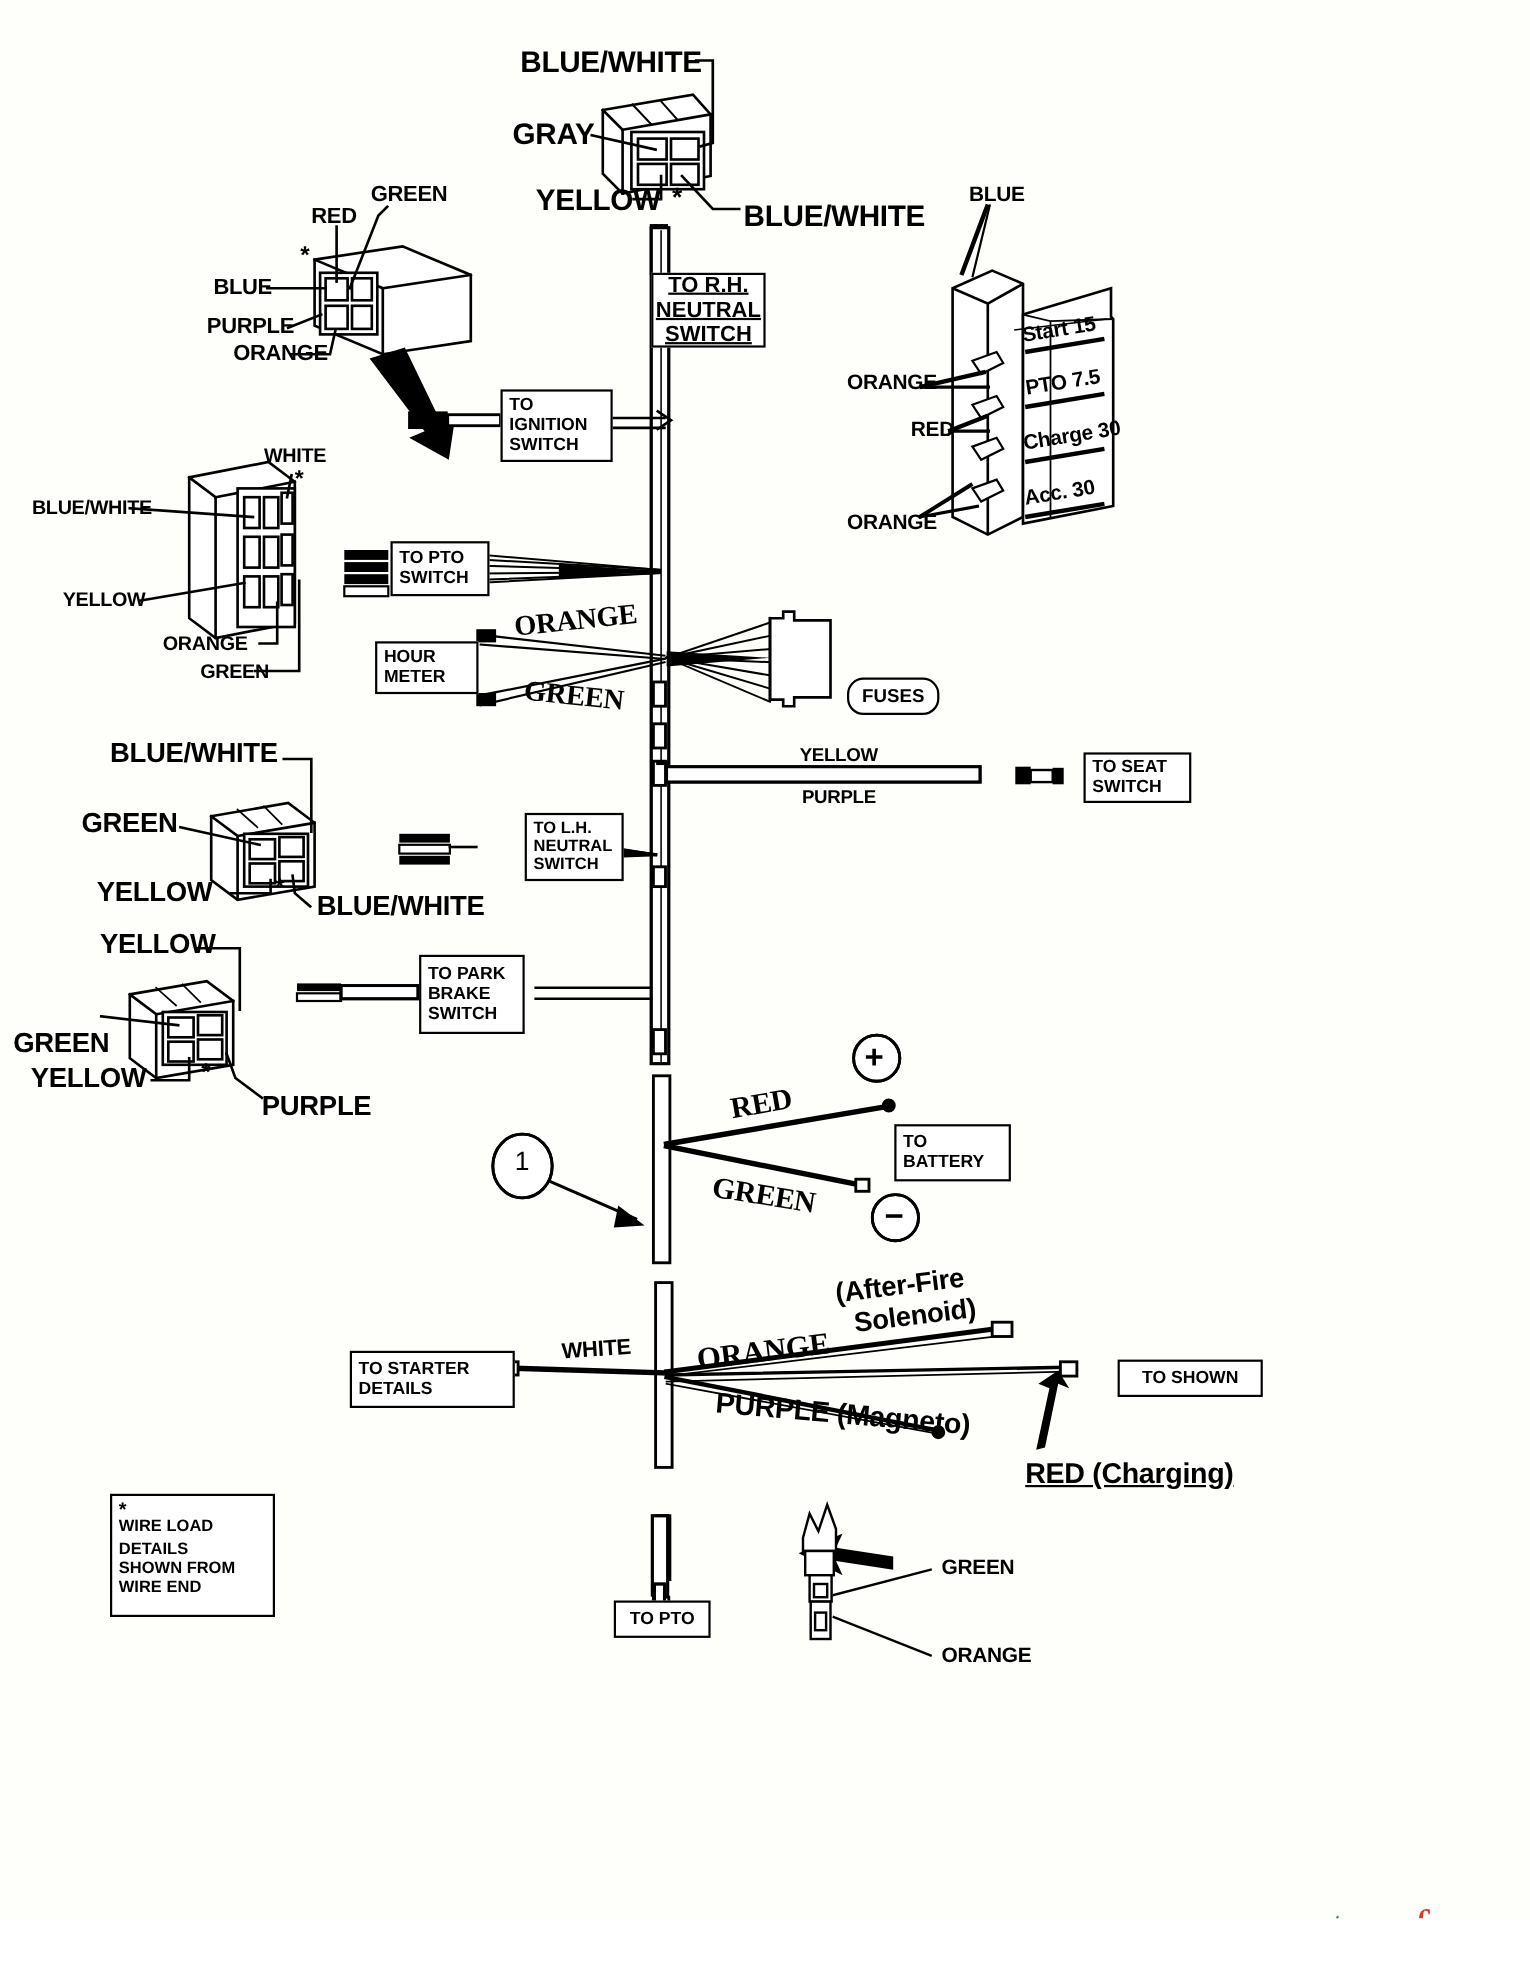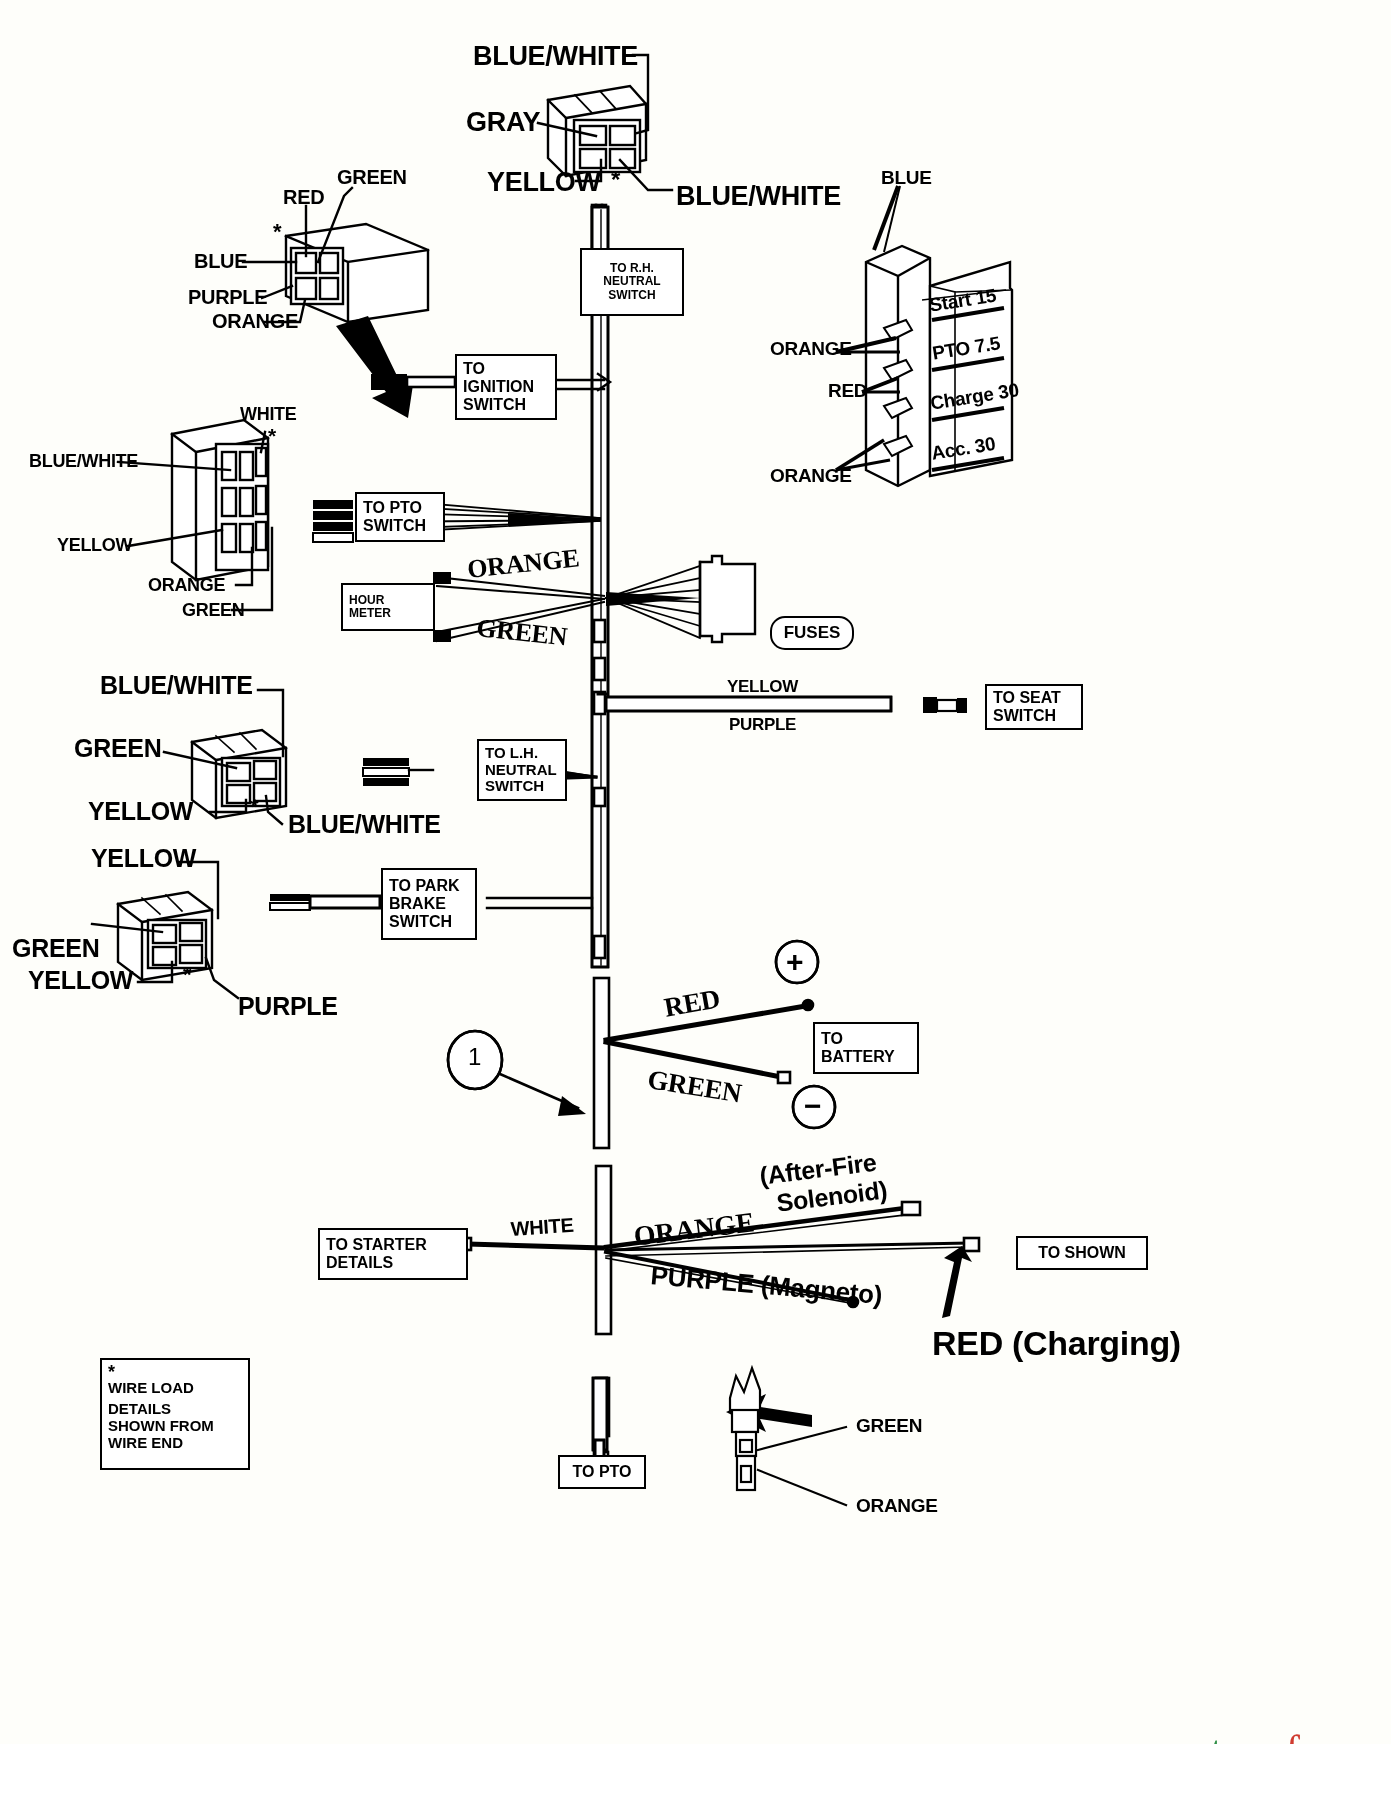--- a/index.html
+++ b/index.html
@@ -399,43 +399,43 @@
   <div class="lbl" style="left:786px;top:946px;font-size:30px;">+</div>
   <div class="lbl" style="left:804px;top:1090px;font-size:30px;">−</div>
 
   <div class="lbl" style="left:468px;top:1044px;font-size:24px;font-weight:normal;">1</div>
 
   <div class="lbl" style="left:510px;top:1219px;font-size:20px;transform:rotate(-4deg);transform-origin:left top;">WHITE</div>
   <div class="lbl" style="left:632px;top:1222px;font-size:28px;font-family:'Liberation Serif',serif;transform:rotate(-7deg);transform-origin:left top;">ORANGE</div>
   <div class="lbl" style="left:758px;top:1163px;font-size:25px;transform:rotate(-7deg);transform-origin:left top;">(After-Fire</div>
   <div class="lbl" style="left:775px;top:1190px;font-size:25px;transform:rotate(-7deg);transform-origin:left top;">Solenoid)</div>
   <div class="lbl" style="left:652px;top:1262px;font-size:26px;transform:rotate(5deg);transform-origin:left top;">PURPLE (Magneto)</div>
-  <div class="lbl" style="left:932px;top:1326px;font-size:34px;">RED (Charging)</div>
+  <div class="lbl" style="left:932px;top:1326px;font-size:26px;text-decoration:underline;">RED (Charging)</div>
 
   <div class="lbl" style="left:856px;top:1416px;font-size:19px;">GREEN</div>
   <div class="lbl" style="left:856px;top:1496px;font-size:19px;">ORANGE</div>
 
-  <div class="box" style="left:580px;top:248px;width:100px;height:64px;font-size:12px;">
+  <div class="box" style="left:592px;top:248px;width:100px;height:64px;font-size:20px;text-decoration:underline;">
     <span>TO R.H.</span>
     <span>NEUTRAL</span>
     <span>SWITCH</span>
   </div>
 
   <div class="box left" style="left:455px;top:354px;width:92px;height:62px;font-size:16px;">
     <span>TO</span>
     <span>IGNITION</span>
     <span>SWITCH</span>
   </div>
 
   <div class="box left" style="left:355px;top:492px;width:80px;height:46px;font-size:16px;">
     <span>TO PTO</span>
     <span>SWITCH</span>
   </div>
 
-  <div class="box left" style="left:341px;top:583px;width:84px;height:44px;font-size:12px;">
+  <div class="box left" style="left:341px;top:583px;width:84px;height:44px;font-size:16px;">
     <span>HOUR</span>
     <span>METER</span>
   </div>
 
   <div class="box" style="left:770px;top:616px;width:80px;height:30px;font-size:17px;border-radius:15px;">
     <span>FUSES</span>
   </div>
 
   <div class="box left" style="left:985px;top:684px;width:88px;height:42px;font-size:16px;">
     <span>TO SEAT</span>

